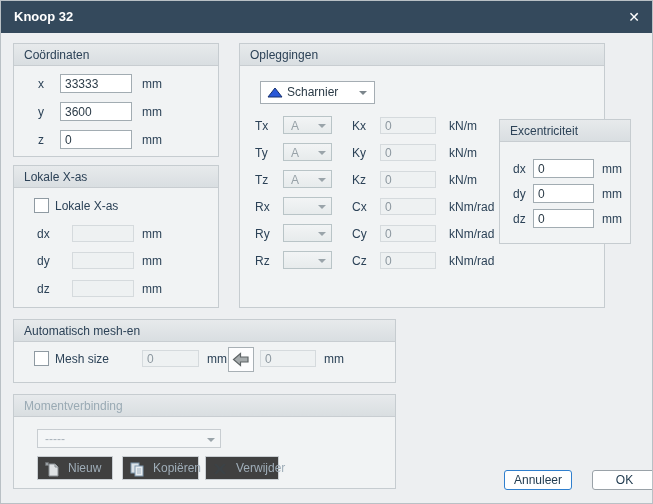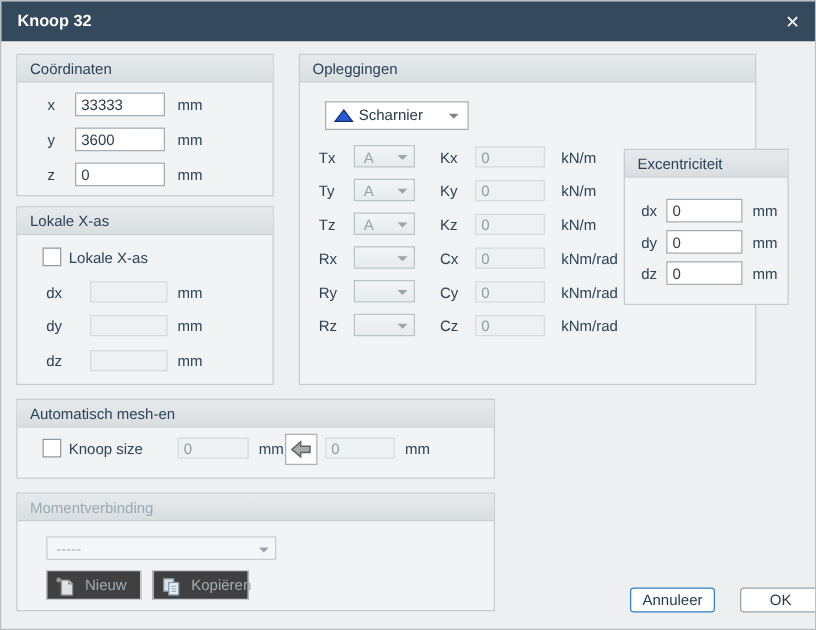--- a/index.html
+++ b/index.html
@@ -161,21 +161,21 @@
     <input class="txt" style="left: 33px; top: 64px; width: 61px; height: 19px;" value="0">
     <span class="unit" style="left:102px; top:67px;">mm</span>
     <span class="lbl" style="left:13px; top:92px;">dz</span>
     <input class="txt" style="left: 33px; top: 89px; width: 61px; height: 19px;" value="0">
     <span class="unit" style="left:102px; top:92px;">mm</span>
   </div>
 
   <div class="group" style="left:12px; top:318px; width:383px; height:64px;">
     <div class="group-header">Automatisch mesh-en</div>
     <span class="checkbox" style="left:20px; top:31px;"></span>
-    <span class="lbl" style="left:41px; top:32px;">Knoop size</span>
+    <span class="lbl" style="left:41px; top:32px;">Mesh size</span>
     <input class="txt dis" disabled="" style="left: 128px; top: 30px; width: 57px; height: 17px;" value="0">
     <span class="unit" style="left:193px; top:32px;">mm</span>
     <span class="arrow-btn" style="left:214px; top:27px;">
       <svg width="18" height="15" viewBox="0 0 18 15">
         <path d="M8.5 1.5 L1.5 7.5 L8.5 13.5 L8.5 10 L16 10 L16 5 L8.5 5 Z" fill="#a6abad" stroke="#5f6567" stroke-width="1.2"></path>
       </svg>
     </span>
     <input class="txt dis" disabled="" style="left: 246px; top: 30px; width: 56px; height: 17px;" value="0">
     <span class="unit" style="left:310px; top:32px;">mm</span>
   </div>
@@ -207,19 +207,25 @@
         <rect x="6" y="5" width="8" height="10" fill="#e8edf1" stroke="#7f97ad" stroke-width="1"></rect>
         <g stroke="#9fb2c2" stroke-width="1">
             <line x1="8" y1="8" x2="12" y2="8"></line>
             <line x1="8" y1="10" x2="12" y2="10"></line>
             <line x1="8" y1="12" x2="12" y2="12"></line>
           </g>
       </svg>
       <span class="bl">Kopiëren</span>
     </span>
 
+    <span class="btn-icon-text" style="left:191px; top:61px; width:74px;">
+      <svg class="bi" width="16" height="16" viewBox="0 0 16 16">
+        <path d="M2 3 L6 8 L2 13 L4.5 13 L8 9.5 L11.5 13 L14 13 L10 8 L14 3 L11.5 3 L8 6.5 L4.5 3 Z" fill="#3c4246"></path>
+      </svg>
+      <span class="bl">Verwijder</span>
+    </span>
 
   </div>
 
   <span class="foot-btn primary" style="left:480px; top:469px; width:68px;">Annuleer</span>
   <span class="foot-btn normal" style="left:568px; top:469px; width:65px;">OK</span>
 
 </div>
 
 </body></html>

